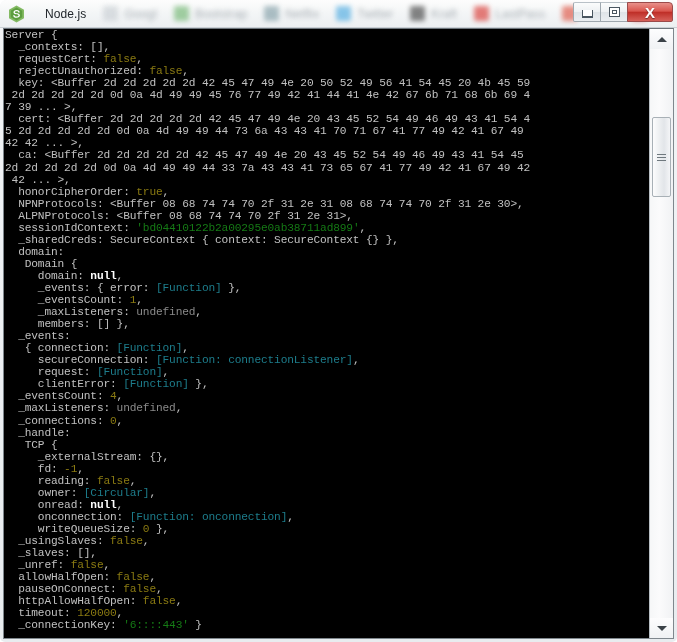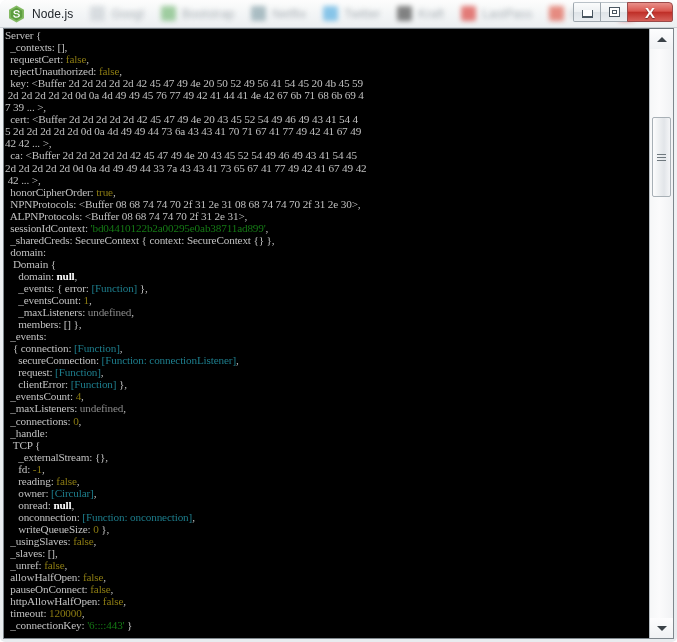--- a/index.html
+++ b/index.html
@@ -49,20 +49,21 @@
 
   .tab {
     display: flex;
     align-items: center;
     height: 27px;
     padding: 0 9px 0 8px;
     flex: none;
   }
   .tab.active {
     background: transparent;
+    gap: 13px;
   }
   .tab.bg {
     filter: blur(2.6px);
     opacity: 0.62;
   }
 
   .favicon {
     width: 15px;
     height: 15px;
     flex: none;
@@ -176,21 +177,21 @@
     height: 609px;
     background: #000000;
     overflow: hidden;
     padding: 0;
   }
 
   #console-text {
     position: absolute;
     left: 1px;
     top: 0px;
-    font-family: Liberation Serif, serif;
+    font-family: Liberation Mono, monospace;
     font-size: 11.2px;
     line-height: 12.05px;
     white-space: pre;
     color: #c8c8c8;
     letter-spacing: -0.15px;
   }
   #console-text .line { height: 12.05px; }
 
   
   .c-plain  { color: #c0c0c0; }

